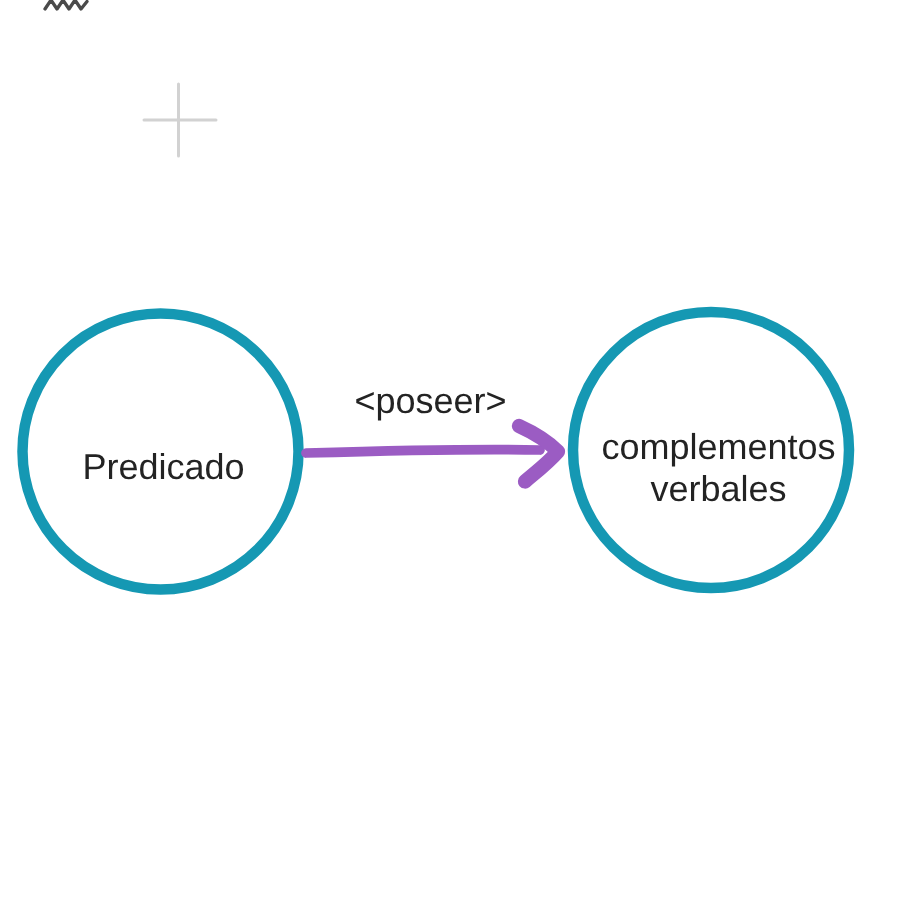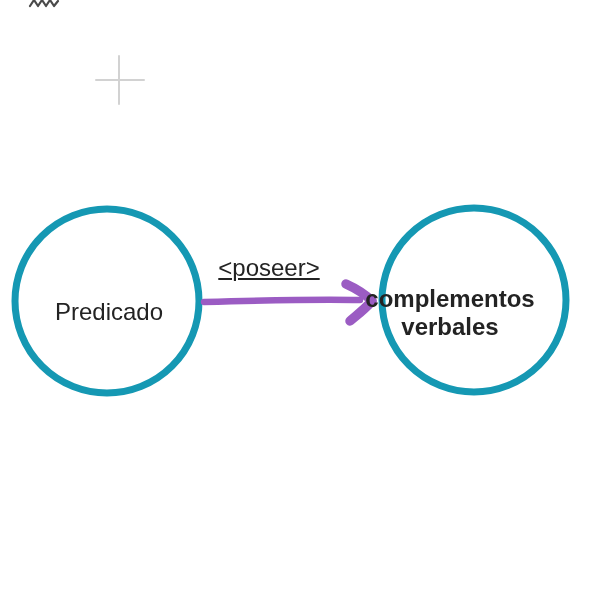--- a/index.html
+++ b/index.html
@@ -27,22 +27,22 @@
     transform: translate(-50%, -50%);
     font-size: 24px;
     line-height: 28px;
     color: #232323;
     text-align: center;
     white-space: pre-line;
     letter-spacing: 0;
     cursor: default;
   }
   .node-label-left  { left: 109px; top: 312px; width: 200px; }
-  .node-label-right { left: 450px; top: 313px; width: 200px; font-weight: bold; }
-  .edge-label       { left: 269px; top: 268px; width: 160px; text-decoration: underline; }
+  .node-label-right { left: 479px; top: 313px; width: 200px; }
+  .edge-label       { left: 287px; top: 268px; width: 160px; }
 </style>
 </head>
 <body>
 
 <div class="canvas">
 
   <svg class="diagram-svg" viewBox="0 0 600 600" xmlns="http://www.w3.org/2000/svg">
 
     <polyline points="30,6 34,0 38,6 42,0 46,6 50,0 54,6 58,1" fill="none" stroke-width="2.2" stroke-linecap="round" stroke-linejoin="round" stroke="#4a4a4a"></polyline>
 

